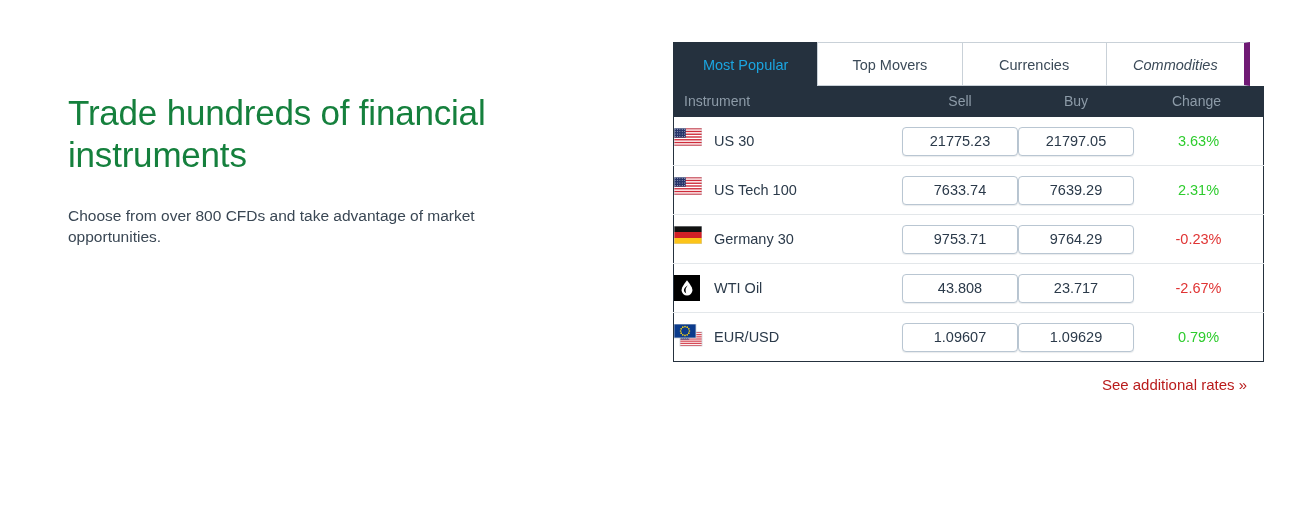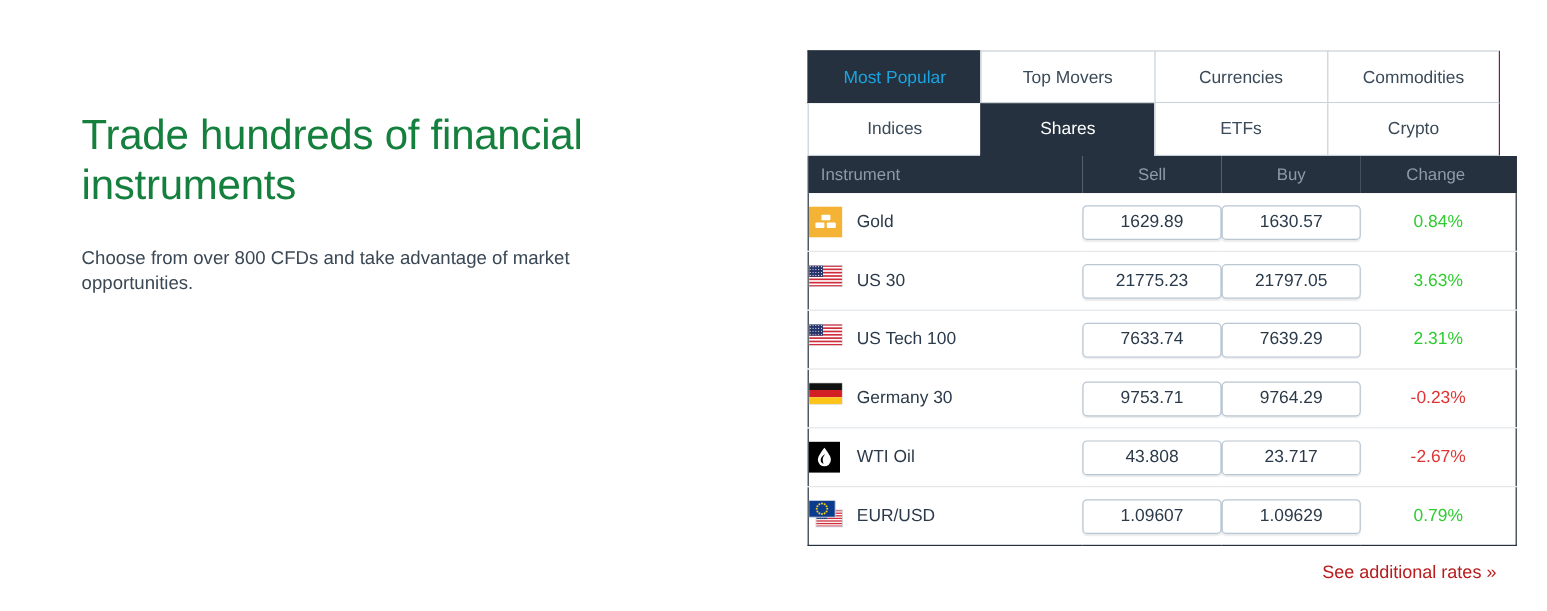--- a/index.html
+++ b/index.html
@@ -68,21 +68,22 @@
     font-size: 14.5px;
     color: #3b4a58;
     background: #ffffff;
     border: 1px solid #c9d1d8;
     border-right: none;
     cursor: pointer;
     white-space: nowrap;
     overflow: hidden;
   }
   .tab-row .tab:last-child {
-    border-right: 1px solid #701a75;
+    border-right: 6px solid #701a75;
+    font-style: italic;
   }
   .tab-row.row2 .tab {
     border-top: none;
   }
   .tab.dark {
     background: #25313e;
     color: #ffffff;
     border-color: #25313e;
   }
   .tab.dark.accent {
@@ -204,56 +205,32 @@
 
   <div class="widget">
 
     <div class="tabs">
       <div class="tab-row row1" id="tabrow1">
           <div class="tab dark accent"><span>Most Popular</span></div>
           <div class="tab"><span>Top Movers</span></div>
           <div class="tab"><span>Currencies</span></div>
           <div class="tab"><span>Commodities</span></div>
         </div>
-      <div class="tab-row row2" id="tabrow2">
-          <div class="tab"><span>Indices</span></div>
-          <div class="tab dark"><span>Shares</span></div>
-          <div class="tab"><span>ETFs</span></div>
-          <div class="tab"><span>Crypto</span></div>
-        </div>
     </div>
 
     <table class="quote-table">
       <thead>
         <tr>
           <th class="th-instrument">Instrument</th>
           <th class="th-sell">Sell</th>
           <th class="th-buy">Buy</th>
           <th class="th-change">Change</th>
         </tr>
       </thead>
       <tbody id="quote-body">
-          <tr>
-            <td class="inst-cell">
-              <div class="inst-wrap">
-                <span class="icon-box">
-                  <svg width="28" height="26" viewBox="0 0 28 26">
-                    <rect x="0" y="0" width="28" height="26" fill="#f5b335"></rect>
-                    <rect x="10.5" y="7" width="7.5" height="4.6" rx="0.8" fill="#fff"></rect>
-                    <rect x="5.5" y="13.4" width="7.5" height="4.6" rx="0.8" fill="#fff"></rect>
-                    <rect x="15" y="13.4" width="7.5" height="4.6" rx="0.8" fill="#fff"></rect>
-                  </svg>
-                </span>
-                <span class="inst-name">Gold</span>
-              </div>
-            </td>
-            <td class="price-cell"><button class="price-btn">1629.89</button></td>
-            <td class="price-cell"><button class="price-btn">1630.57</button></td>
-            <td class="change-cell chg-up">0.84%</td>
-          </tr>
           <tr>
             <td class="inst-cell">
               <div class="inst-wrap">
                 <span class="icon-box">
                   <svg width="28" height="18" viewBox="0 0 28 18">
                     <rect x="0" y="0" width="28" height="18" fill="#ffffff"></rect>
                     <rect x="0" y="0.00" width="28" height="1.38" fill="#cf2b3a"></rect>
                     <rect x="0" y="2.77" width="28" height="1.38" fill="#cf2b3a"></rect>
                     <rect x="0" y="5.54" width="28" height="1.38" fill="#cf2b3a"></rect>
                     <rect x="0" y="8.31" width="28" height="1.38" fill="#cf2b3a"></rect>

